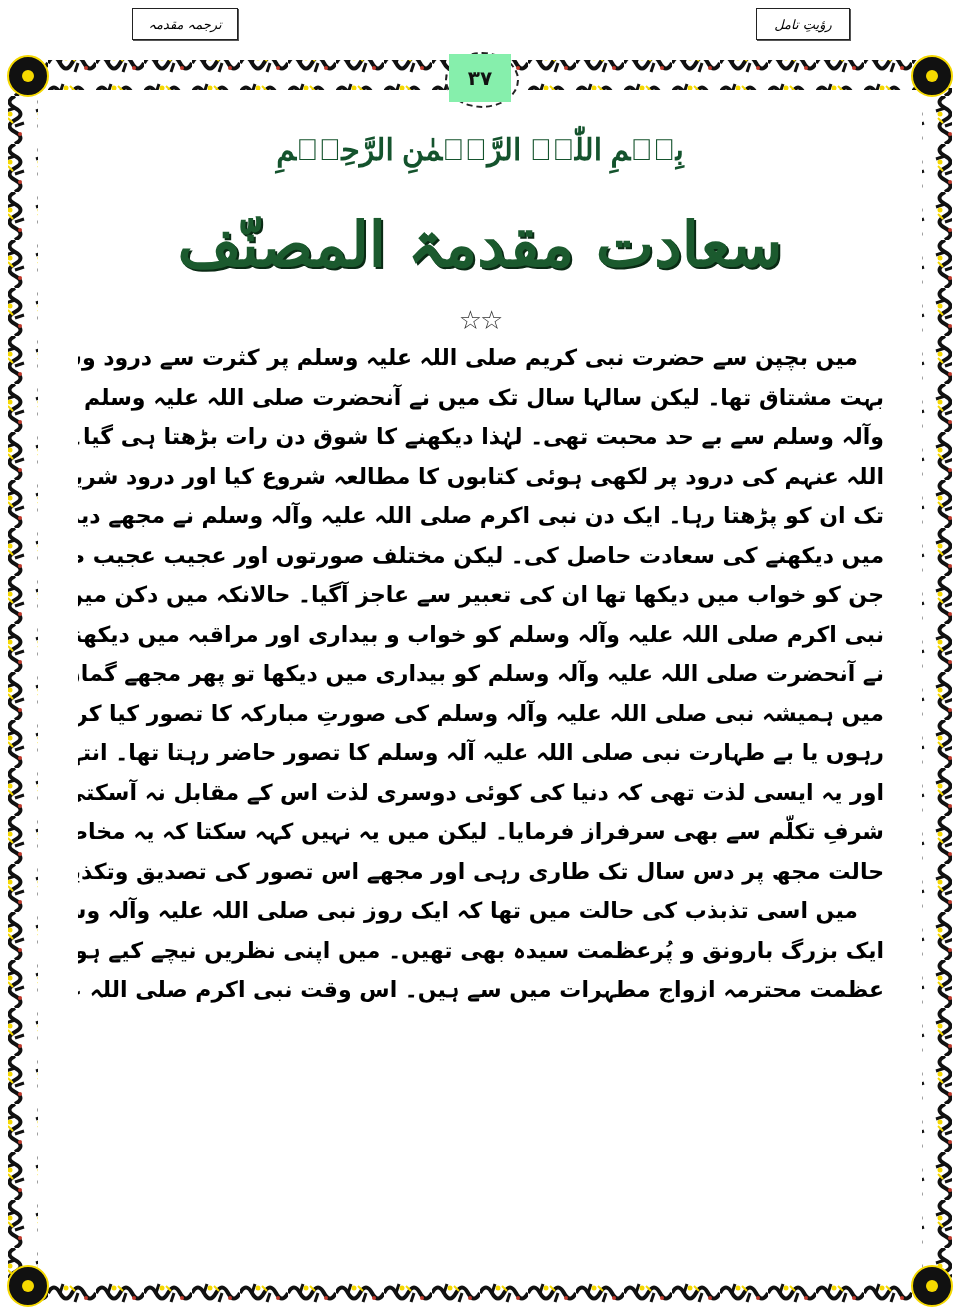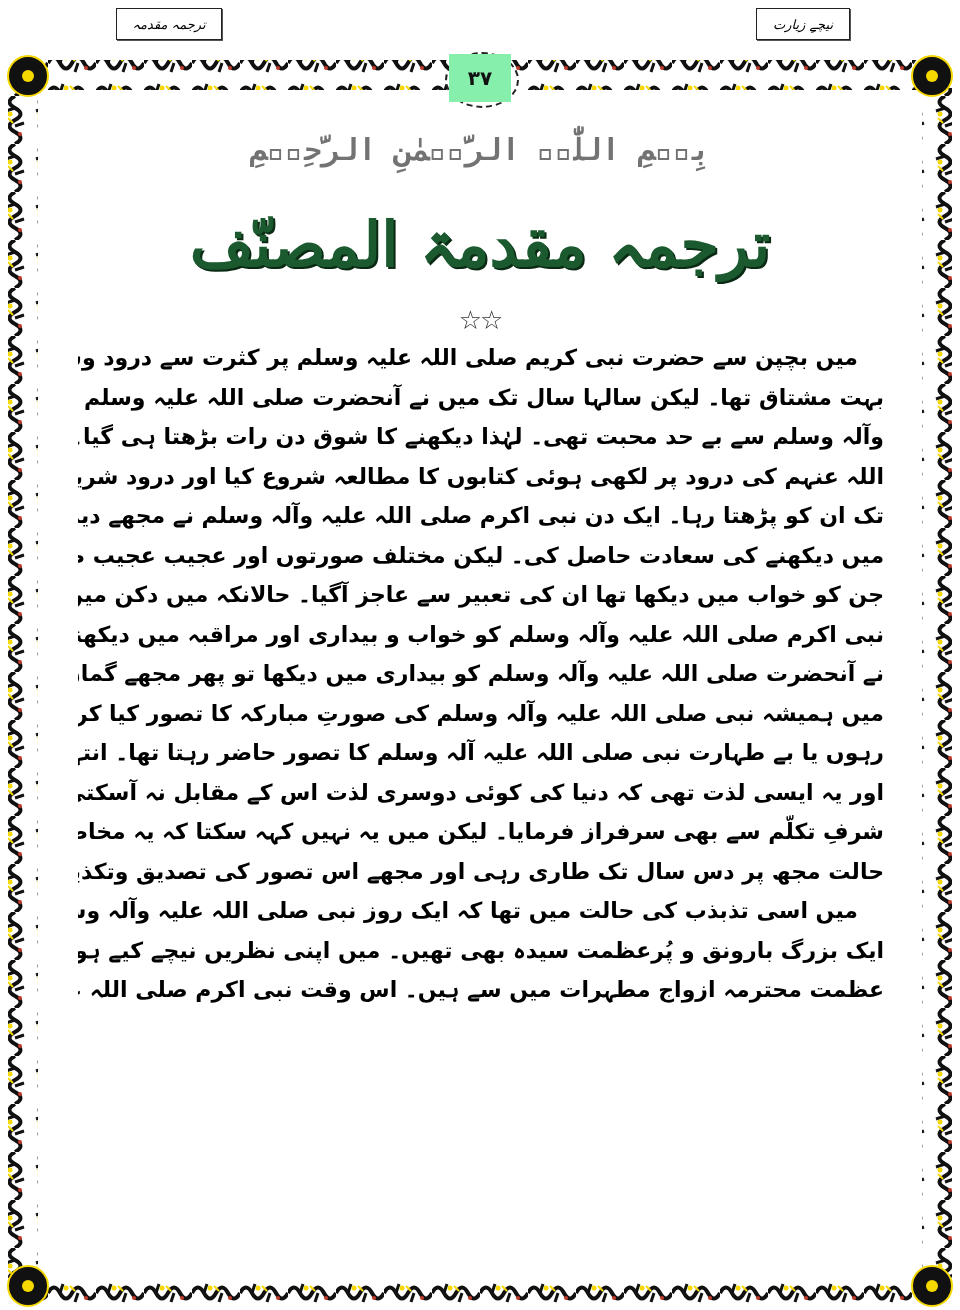--- a/index.html
+++ b/index.html
@@ -3,57 +3,57 @@
 <meta charset="utf-8">
 <style>
   html, body { margin: 0; padding: 0; background: #ffffff; }
   body { width: 960px; height: 1310px; position: relative; overflow: hidden;
          font-family: "DejaVu Sans", sans-serif; color: #000; }
 
   .hdr-box { position: absolute; top: 8px; height: 30px; border: 1.5px solid #222;
              box-shadow: 1px 1px 0 #555; background: #fff; display: flex;
              align-items: center; justify-content: center; direction: rtl;
              font-family: "DejaVu Sans", sans-serif; font-size: 13px; font-style: italic; }
-  .hdr-left { left: 116px; width: 104px; }
+  .hdr-left { left: 132px; width: 104px; }
   .hdr-right { left: 756px; width: 92px; }
 
   
   .frame { position: absolute; left: 0; top: 48px; width: 960px; height: 1262px; }
   .frame svg { width: 100%; height: 100%; display: block; }
 
   .page-num { position: absolute; left: 449px; top: 54px; width: 62px; height: 48px;
               display: flex; align-items: center; justify-content: center;
               font-family: "DejaVu Sans", sans-serif; font-weight: bold; font-size: 20px; color: #111;
               background: #86efac; }
   .page-num-ring { position: absolute; left: 445px; top: 52px; width: 70px; height: 52px;
                    border: 2px dashed #222; border-radius: 50%; background:#fff; }
 
   .basmala { position: absolute; left: 0; right: 0; top: 132px; text-align: center;
-             direction: rtl; color: #737373; font-family: Liberation Mono, monospace;
+             direction: rtl; color: #14532d; font-family: Liberation Sans, sans-serif;
              font-size: 30px; font-weight: bold; }
   .title { position: absolute; left: 0; right: 0; top: 208px; text-align: center; direction: rtl;
            color: #1b5a2e; font-family: "DejaVu Serif", serif; font-size: 62px; font-weight: bold;
            text-shadow: 2px 2px 0 #0a2a14; letter-spacing: 1px; }
   .stars { position: absolute; left: 0; right: 0; top: 305px; text-align: center;
            font-size: 26px; color: #333; letter-spacing: -2px; }
 
   .body-text { position: absolute; left: 78px; width: 806px; top: 338px; direction: rtl;
                text-align: justify; text-align-last: right;
                font-family: "DejaVu Sans", sans-serif; font-size: 22px; line-height: 39.5px; font-weight: bold; }
   .line { display: block; text-align: justify; text-align-last: justify; white-space: nowrap; overflow: hidden; }
   .line.last { text-align-last: right; }
 </style>
 </head>
 <body>
 
 <div class="hdr-box hdr-left">
   <span>ترجمہ مقدمہ</span>
 </div>
 <div class="hdr-box hdr-right">
-  <span>نیچےِ زیارت</span>
+  <span>رؤیتِ تامل</span>
 </div>
 
 <div class="frame">
   <svg viewBox="0 0 960 1262" preserveAspectRatio="none">
     <defs>
       <pattern id="vineH" width="48" height="30" patternUnits="userSpaceOnUse">
         <path d="M0 15 Q6 4 12 15 T24 15 T36 15 T48 15" fill="none" stroke="#111" stroke-width="4"></path>
         <path d="M12 15 l3 -9 M30 15 l-3 9" stroke="#111" stroke-width="3"></path>
         <circle cx="18" cy="10" r="2.5" fill="#f5d800"></circle>
         <circle cx="38" cy="20" r="2" fill="#c0392b"></circle>
@@ -88,21 +88,21 @@
       <circle cx="28" cy="1238" r="6"></circle>
       <circle cx="932" cy="1238" r="6"></circle>
     </g>
   </svg>
 </div>
 
 <div class="page-num-ring"></div>
 <div class="page-num">۳۷</div>
 
 <div class="basmala">بِسۡمِ اللّٰہِ الرَّحۡمٰنِ الرَّحِیۡمِ</div>
-<div class="title">ترجمہ مقدمۃ المصنّف</div>
+<div class="title">سعادت مقدمۃ المصنّف</div>
 <div class="stars">☆☆</div>
 
 <div class="body-text" id="body">
     <div>
       <span class="line" style="padding-right: 26px;">میں بچپن سے حضرت نبی کریم صلی اللہ علیہ وسلم پر کثرت سے درود وسلام پڑھا کرتا تھا اور خواب میں دیکھنے کا</span>
       <span class="line">بہت مشتاق تھا۔ لیکن سالہا سال تک میں نے آنحضرت صلی اللہ علیہ وسلم کو نہیں دیکھا اور مجھے آنحضرت صلی اللہ علیہ</span>
       <span class="line">وآلہ وسلم سے بے حد محبت تھی۔ لہٰذا دیکھنے کا شوق دن رات بڑھتا ہی گیا۔ یہاں تک کہ میں نے مختلف اصحاب رضی</span>
       <span class="line">اللہ عنہم کی درود پر لکھی ہوئی کتابوں کا مطالعہ شروع کیا اور درود شریف کے وہ صیغے جو مجھے زیادہ پسند تھے مدت دراز</span>
       <span class="line">تک ان کو پڑھتا رہا۔ ایک دن نبی اکرم صلی اللہ علیہ وآلہ وسلم نے مجھے دیدار سے سرفراز فرمایا اور میں نے خواب</span>
       <span class="line">میں دیکھنے کی سعادت حاصل کی۔ لیکن مختلف صورتوں اور عجیب عجیب طریقوں سے دیکھا۔ حتیٰ کہ ان صورتوں کو</span>

